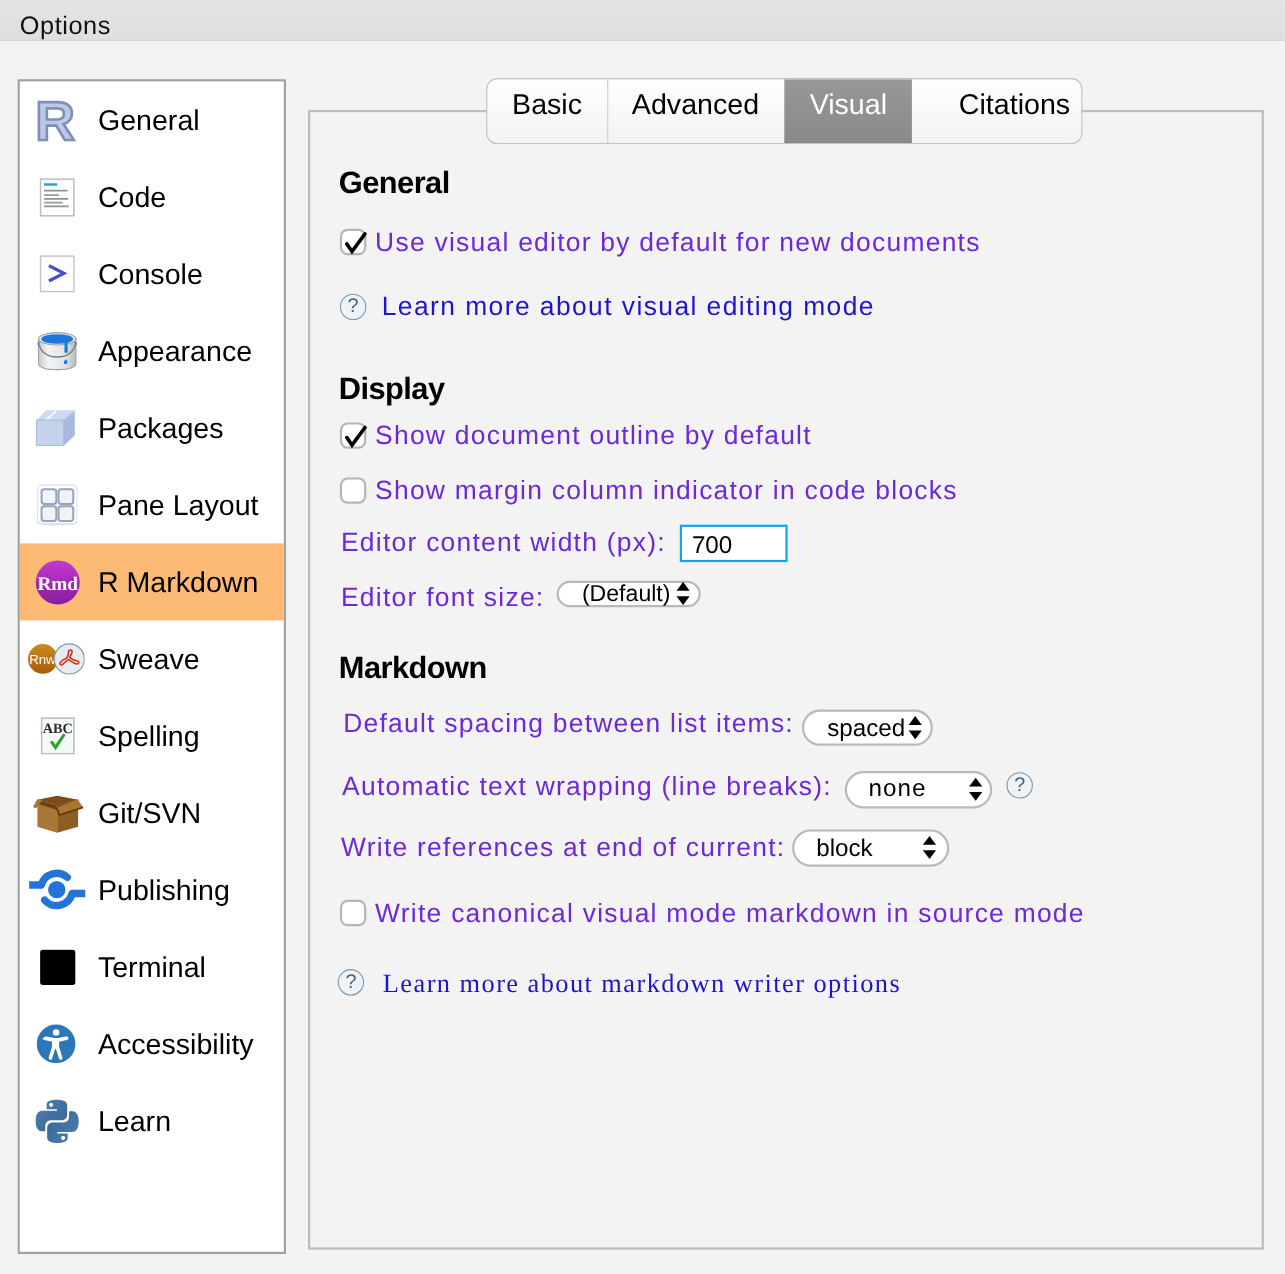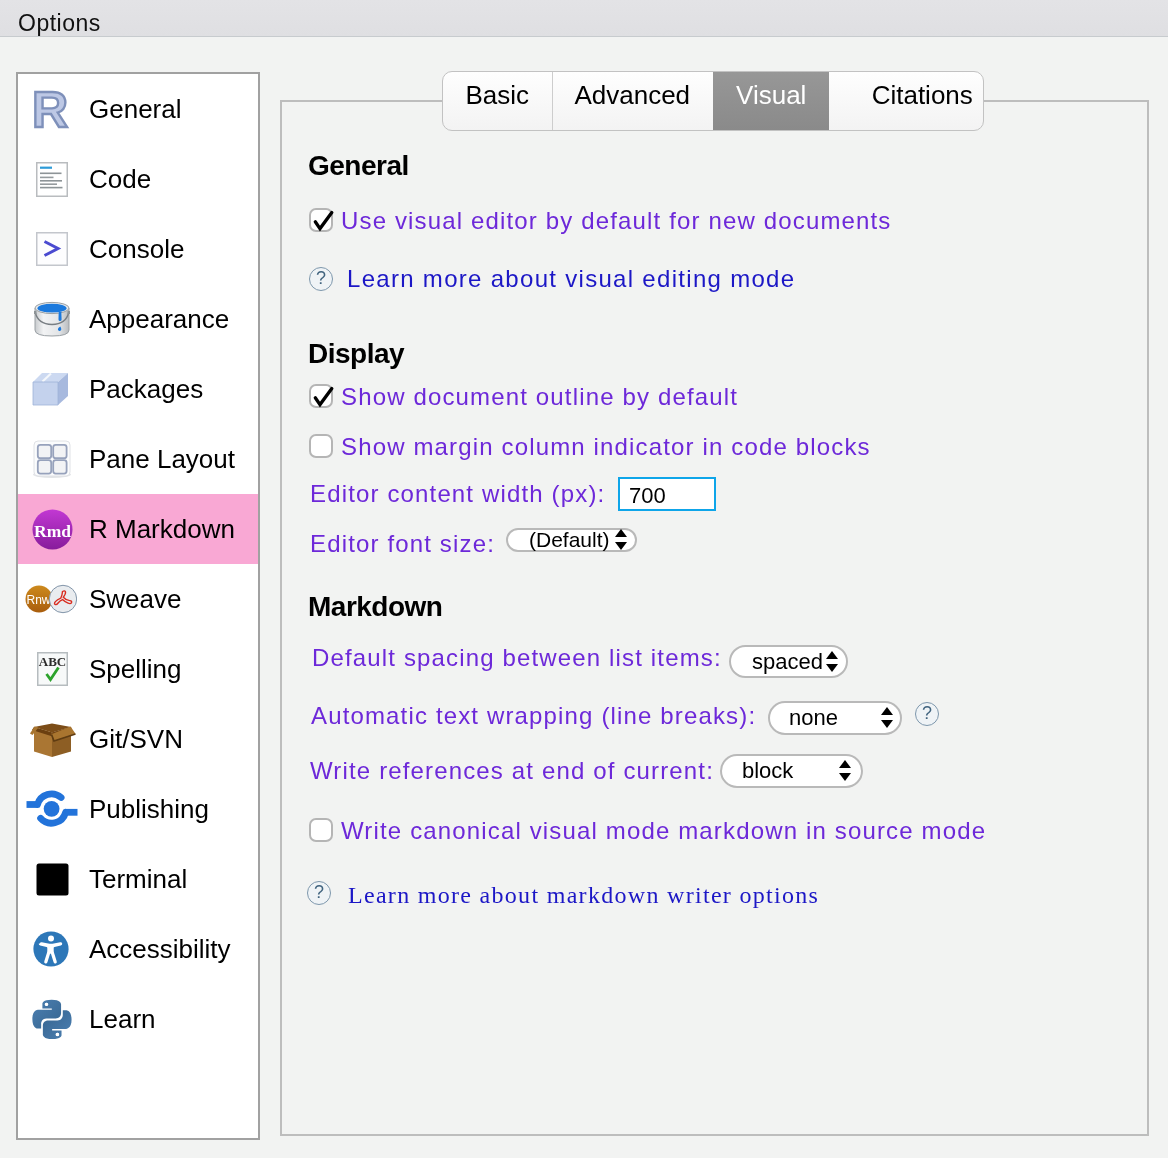--- a/index.html
+++ b/index.html
@@ -4,21 +4,21 @@
 <style>
   * { margin:0; padding:0; box-sizing:border-box; }
   html,body { width:1168px; height:1158px; }
   body { font-family:"Liberation Sans", sans-serif; background:#f2f3f2; position:relative; overflow:hidden; }
   .titlebar { position:absolute; left:0; top:0; width:1168px; height:37px;
     background:linear-gradient(#e3e3e6,#dfdfe2); border-bottom:1px solid #c7cbce;
     font-size:23px; color:#111; line-height:47px; padding-left:18px; letter-spacing:0.5px; }
   .sidebar { position:absolute; left:16px; top:72px; width:244px; height:1068px;
     background:#fff; border:2px solid #a1a1a1; }
   .item { position:relative; height:70px; }
-  .item.sel { background:#f9a8d4; }
+  .item.sel { background:#fdba74; }
   .ic { position:absolute; left:-2px; top:0; width:72px; height:70px;
     display:flex; align-items:center; justify-content:center; }
   .lbl { position:absolute; left:71px; top:0; height:70px; line-height:70px;
     font-size:26px; color:#000; white-space:nowrap; }
   .pane { position:absolute; left:280px; top:100px; width:869px; height:1036px;
     border:2px solid #bdbdbd; }
   .tabs { position:absolute; left:442px; top:71px; width:542px; height:60px;
     background:linear-gradient(#fefefe,#f3f3f3); border:1px solid #c2c2c2; border-radius:10px;
     display:flex; overflow:hidden; }
   .tab { font-size:26px; color:#000; text-align:center; line-height:46px; position:relative; }
@@ -284,21 +284,21 @@
 <div class="t" style="left:312px; top:641px;">Default spacing between list items:</div>
 <div class="dd" style="left:729px; top:645px; width:119px; height:33px;">
   <span class="dt" style="left:21px;text-align:right;">spaced</span>
     <svg width="14" height="22" viewBox="0 0 14 22" style="right:7px;">
 <path d="M7 0 L13 8 L1 8 Z" fill="#000"></path>
 <path d="M1 13 L13 13 L7 21 Z" fill="#000"></path>
 </svg>
 </div>
 
 <div class="t" style="left:311px; top:699px;">Automatic text wrapping (line breaks):</div>
-<div class="dd" style="left:768px; top:701px; width:134px; height:34px;">
+<div class="dd" style="left:768px; top:701px; width:134px; height:34px;font-family:Liberation Mono, monospace;">
   <span class="dt" style="left:19px;">none</span>
     <svg width="14" height="22" viewBox="0 0 14 22" style="right:6px;">
 <path d="M7 0 L13 8 L1 8 Z" fill="#000"></path>
 <path d="M1 13 L13 13 L7 21 Z" fill="#000"></path>
 </svg>
 </div>
 <div class="help" style="left:915px; top:702px;">?</div>
 
 <div class="t" style="left:310px; top:754px;">Write references at end of current:</div>
 <div class="dd" style="left:720px; top:754px; width:143px; height:34px;">

